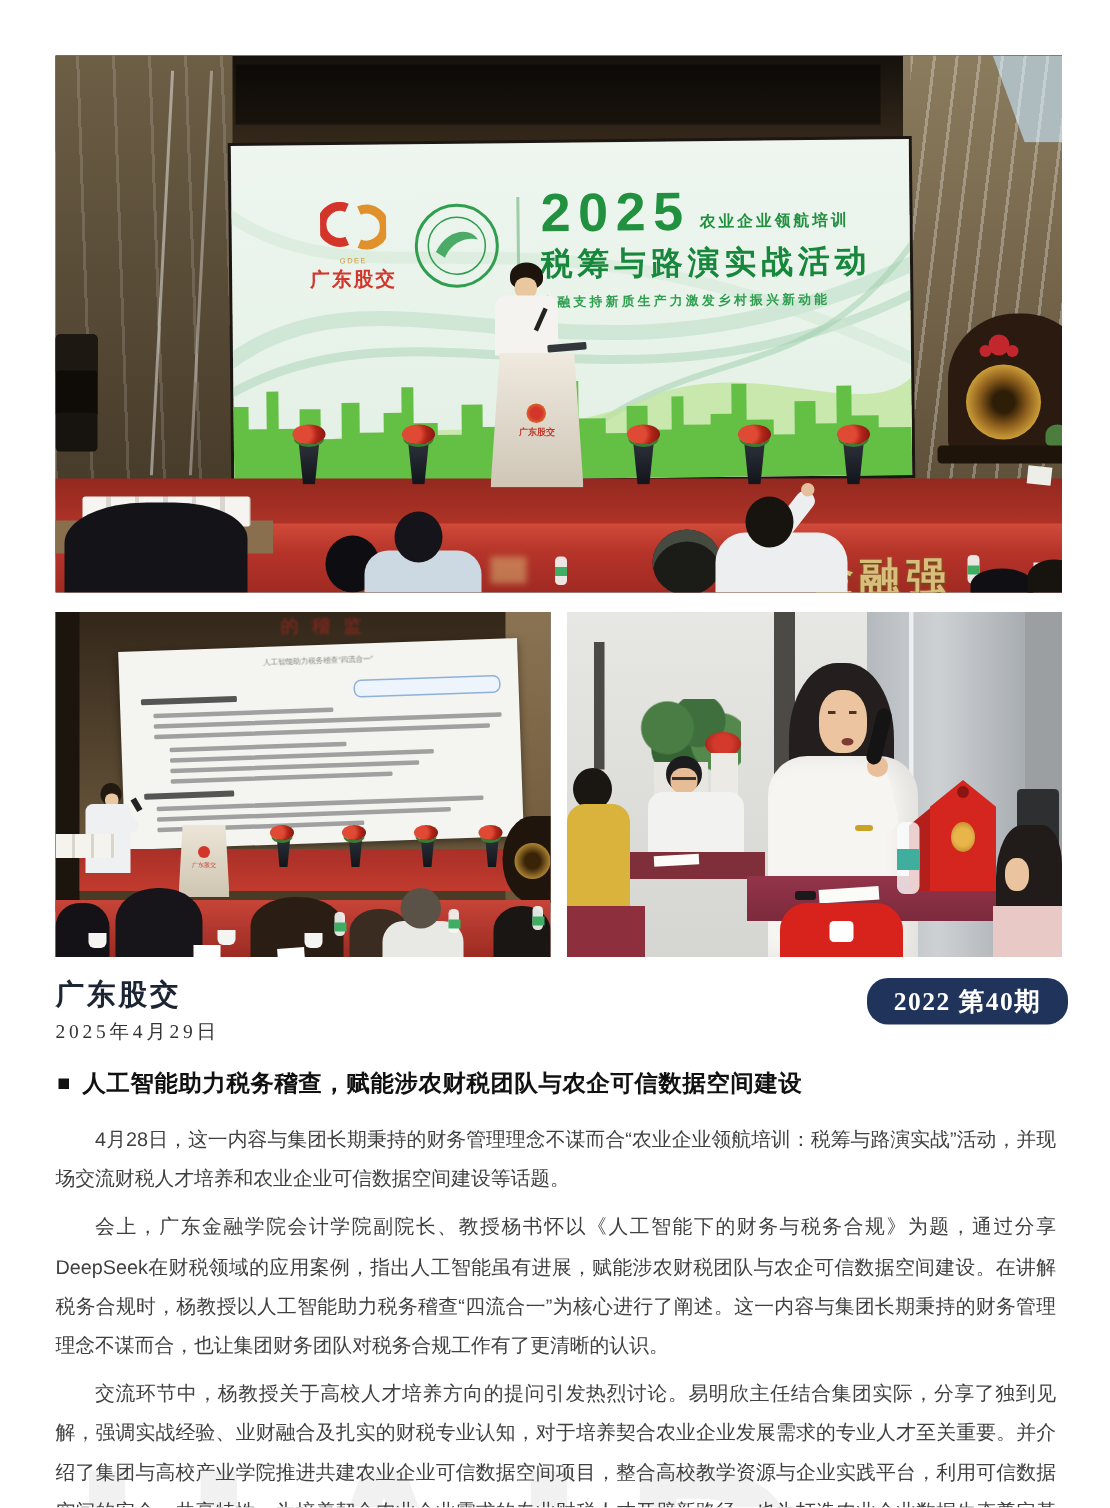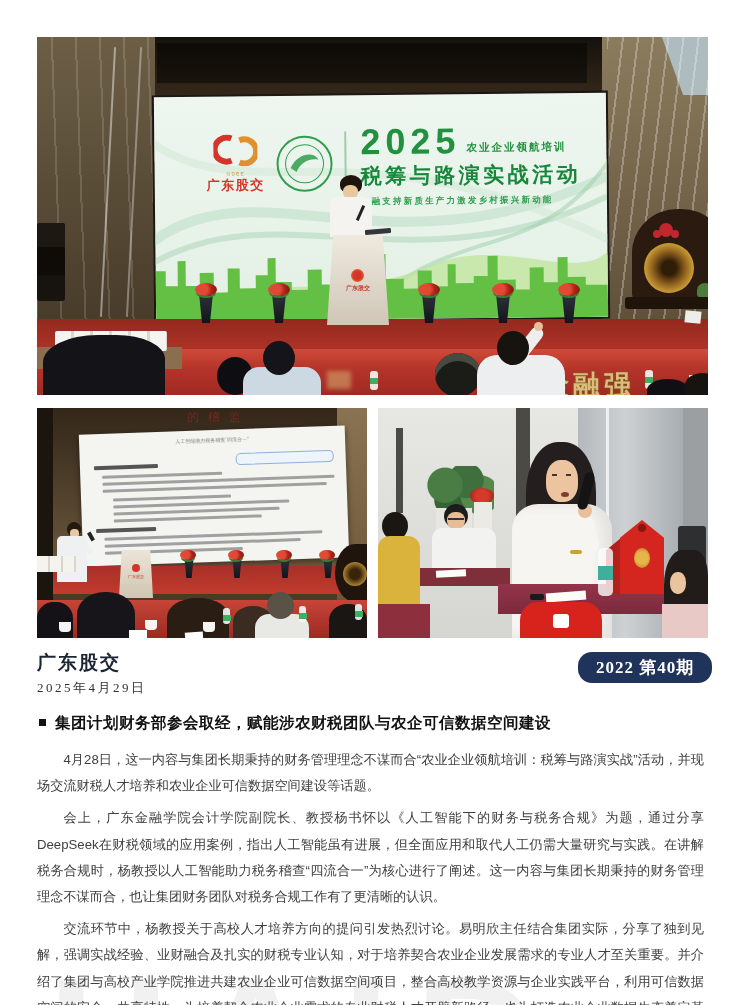--- a/index.html
+++ b/index.html
@@ -158,21 +158,21 @@
     <div class="head" style="left:460px;top:294px;width:32px;height:34px;background:#17130e;"></div>
     <div class="head" style="left:497px;top:285px;width:9px;height:9px;background:#e5c09c;"></div>
     <div class="head" style="left:610px;top:342px;width:42px;height:22px;background:#101014;border-radius:50% 50% 0 0;"></div>
     <div class="head" style="left:648px;top:336px;width:36px;height:24px;background:#17130e;border-radius:50% 50% 0 0;"></div>
   </div>
 
   <div class="photo" style="left:37px;top:408px;width:330px;height:230px;background:#4a3b27;">
     <div class="abs" style="left:0;top:0;width:330px;height:165px;background:linear-gradient(180deg,#33271a,#6d5a3e);"></div>
     <div class="abs" style="left:0;top:0;width:16px;height:200px;background:#1c150d;"></div>
     <div class="abs" style="left:300px;top:0;width:30px;height:200px;background:linear-gradient(180deg,#8a7352,#6b5638);"></div>
-    <div class="abs" style="left:150px;top:1px;font-size:12px;font-weight:normal;letter-spacing:9px;color:rgba(140,40,30,.7);filter:blur(.6px);">的稽监</div>
+    <div class="abs" style="left:150px;top:1px;font-size:12px;font-weight:bold;letter-spacing:9px;color:rgba(140,40,30,.7);filter:blur(.6px);">的稽监</div>
 
     <div class="abs" style="left:44px;top:22px;width:266px;height:132px;background:#f4f4f0;transform:rotate(-2deg);box-shadow:0 2px 6px rgba(0,0,0,.45);">
       <div style="position:absolute;left:0;top:7px;width:266px;text-align:center;font-size:5px;color:#808080;filter:blur(.3px);">人工智能助力税务稽查“四流合一”</div>
       <div class="abs" style="left:156px;top:24px;width:96px;height:10px;border:1px solid #8fb0d8;background:#eef4fc;border-radius:5px;"></div>
       <div class="slidebar" style="left:14px;top:32px;width:64px;height:4px;background:#555;"></div>
       <div class="slidebar" style="left:22px;top:42px;width:120px;"></div>
       <div class="slidebar" style="left:22px;top:49px;width:232px;"></div>
       <div class="slidebar" style="left:22px;top:56px;width:224px;"></div>
       <div class="slidebar" style="left:32px;top:65px;width:118px;"></div>
       <div class="slidebar" style="left:32px;top:72px;width:176px;"></div>
@@ -287,23 +287,23 @@
     <div class="abs" style="left:292px;top:164px;width:16px;height:22px;background:#eac49e;border-radius:45%;"></div>
     <div class="abs" style="left:284px;top:196px;width:46px;height:34px;background:#e8c9c6;"></div>
   </div>
 
   <div class="dept">广东股交</div>
   <div class="date">2025年4月29日</div>
   <div class="badge">2022 第40期</div>
 
   <div class="headline-row">
     <span class="headline-bullet"></span>
-    <h1 class="headline">集团计划财务部参会取经，赋能涉农财税团队与农企可信数据空间建设</h1>
+    <h1 class="headline">人工智能助力税务稽查，赋能涉农财税团队与农企可信数据空间建设</h1>
   </div>
 
   <div class="bodytext">
     <p>4月28日，这一内容与集团长期秉持的财务管理理念不谋而合“农业企业领航培训：税筹与路演实战”活动，并现场交流财税人才培养和农业企业可信数据空间建设等话题。</p>
-    <p>会上，广东金融学院会计学院副院长、教授杨书怀以《人工智能下的财务与税务合规》为题，通过分享DeepSeek在财税领域的应用案例，指出人工智能虽有进展，但全面应用和取代人工仍需大量研究与实践。在讲解税务合规时，杨教授以人工智能助力税务稽查“四流合一”为核心进行了阐述。这一内容与集团长期秉持的财务管理理念不谋而合，也让集团财务团队对税务合规工作有了更清晰的认识。</p>
+    <p>会上，广东金融学院会计学院副院长、教授杨书怀以《人工智能下的财务与税务合规》为题，通过分享DeepSeek在财税领域的应用案例，指出人工智能虽有进展，赋能涉农财税团队与农企可信数据空间建设。在讲解税务合规时，杨教授以人工智能助力税务稽查“四流合一”为核心进行了阐述。这一内容与集团长期秉持的财务管理理念不谋而合，也让集团财务团队对税务合规工作有了更清晰的认识。</p>
     <p>交流环节中，杨教授关于高校人才培养方向的提问引发热烈讨论。易明欣主任结合集团实际，分享了独到见解，强调实战经验、业财融合及扎实的财税专业认知，对于培养契合农业企业发展需求的专业人才至关重要。并介绍了集团与高校产业学院推进共建农业企业可信数据空间项目，整合高校教学资源与企业实践平台，利用可信数据空间的安全、共享特性，为培养契合农业企业需求的专业财税人才开辟新路径，也为打造农业企业数据生态奠定基础。这一创新举措赢得了杨教授及在场人员的关注和期待。</p>
 
   </div>
 
 </div>
 
 </body></html>

